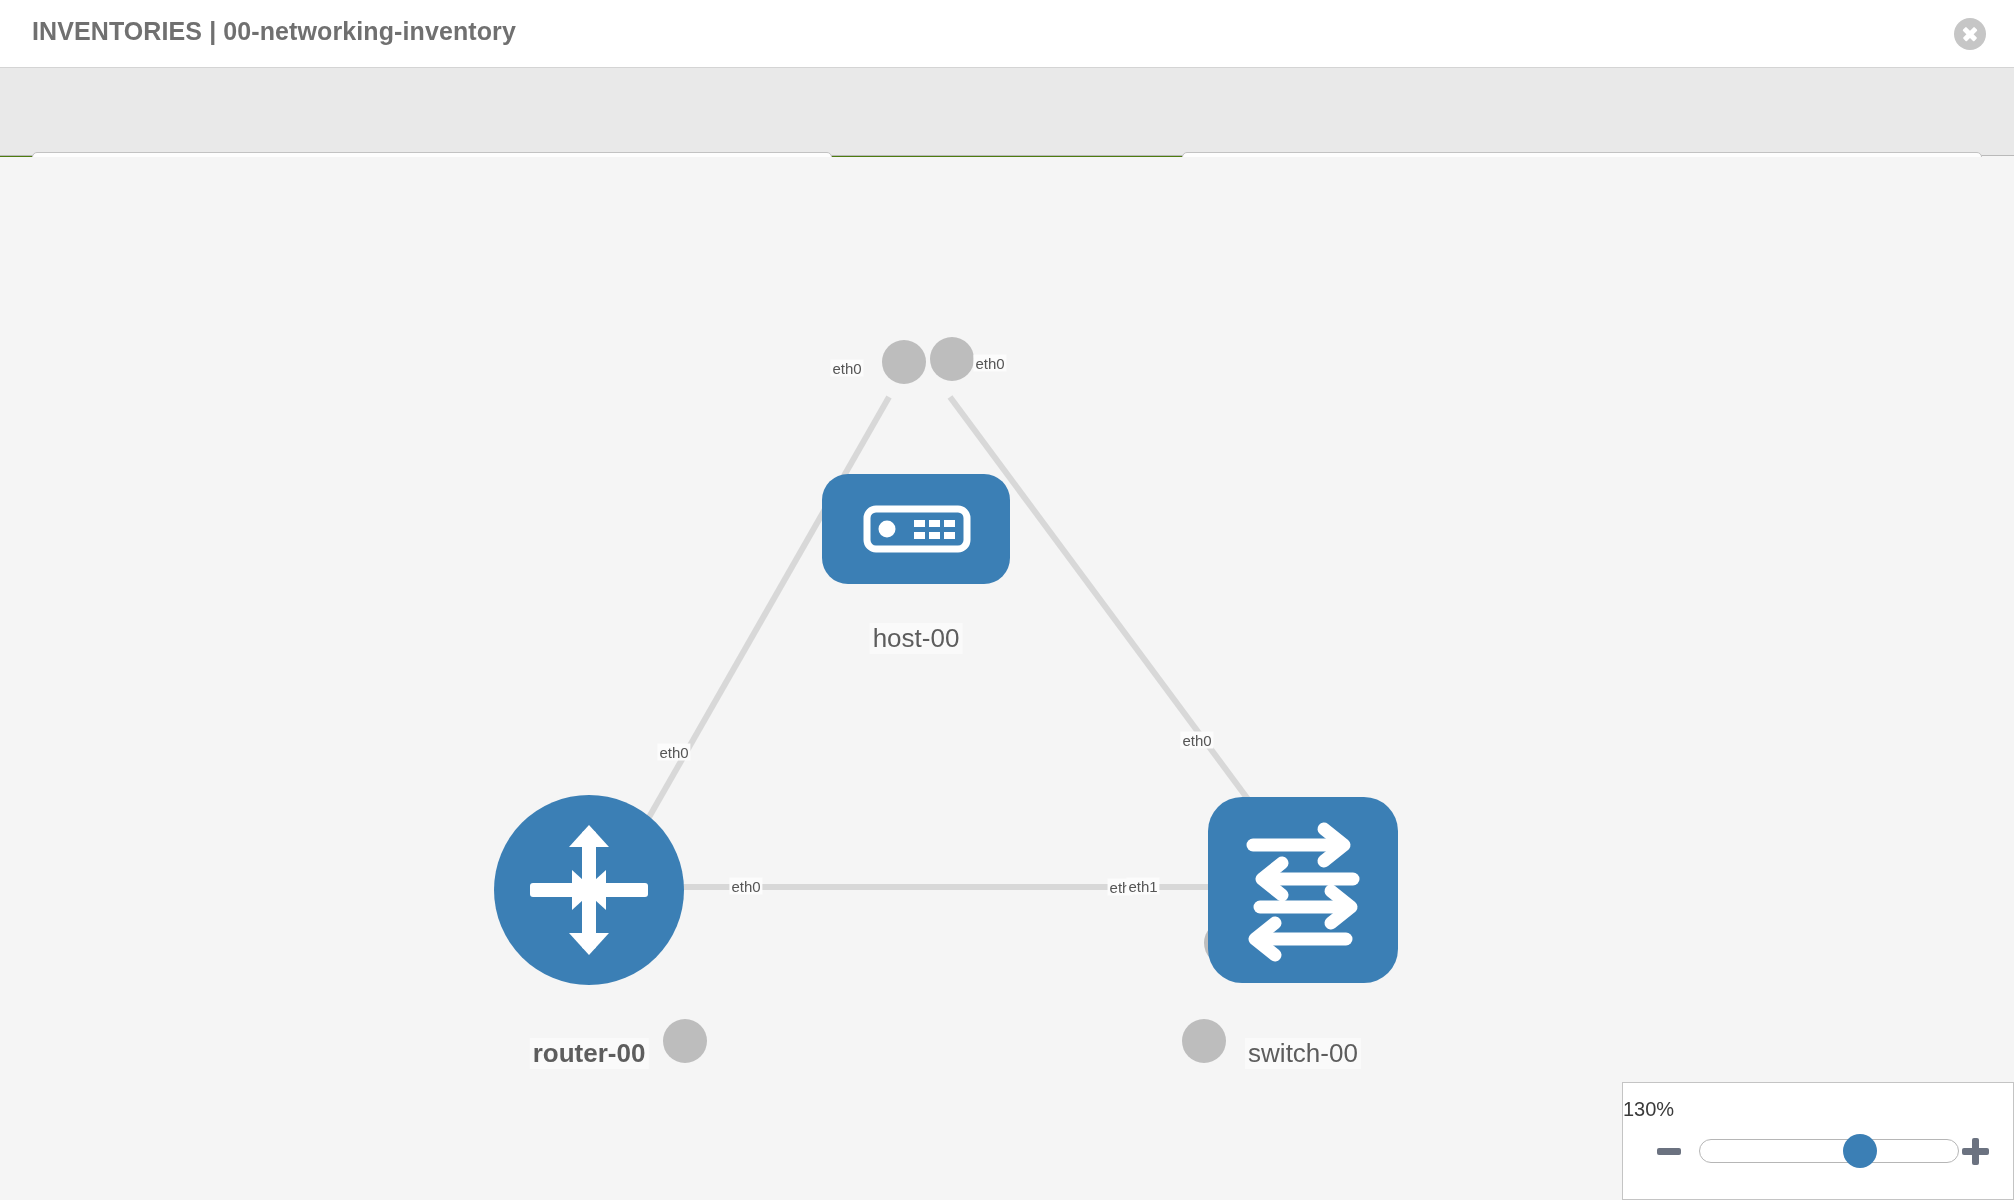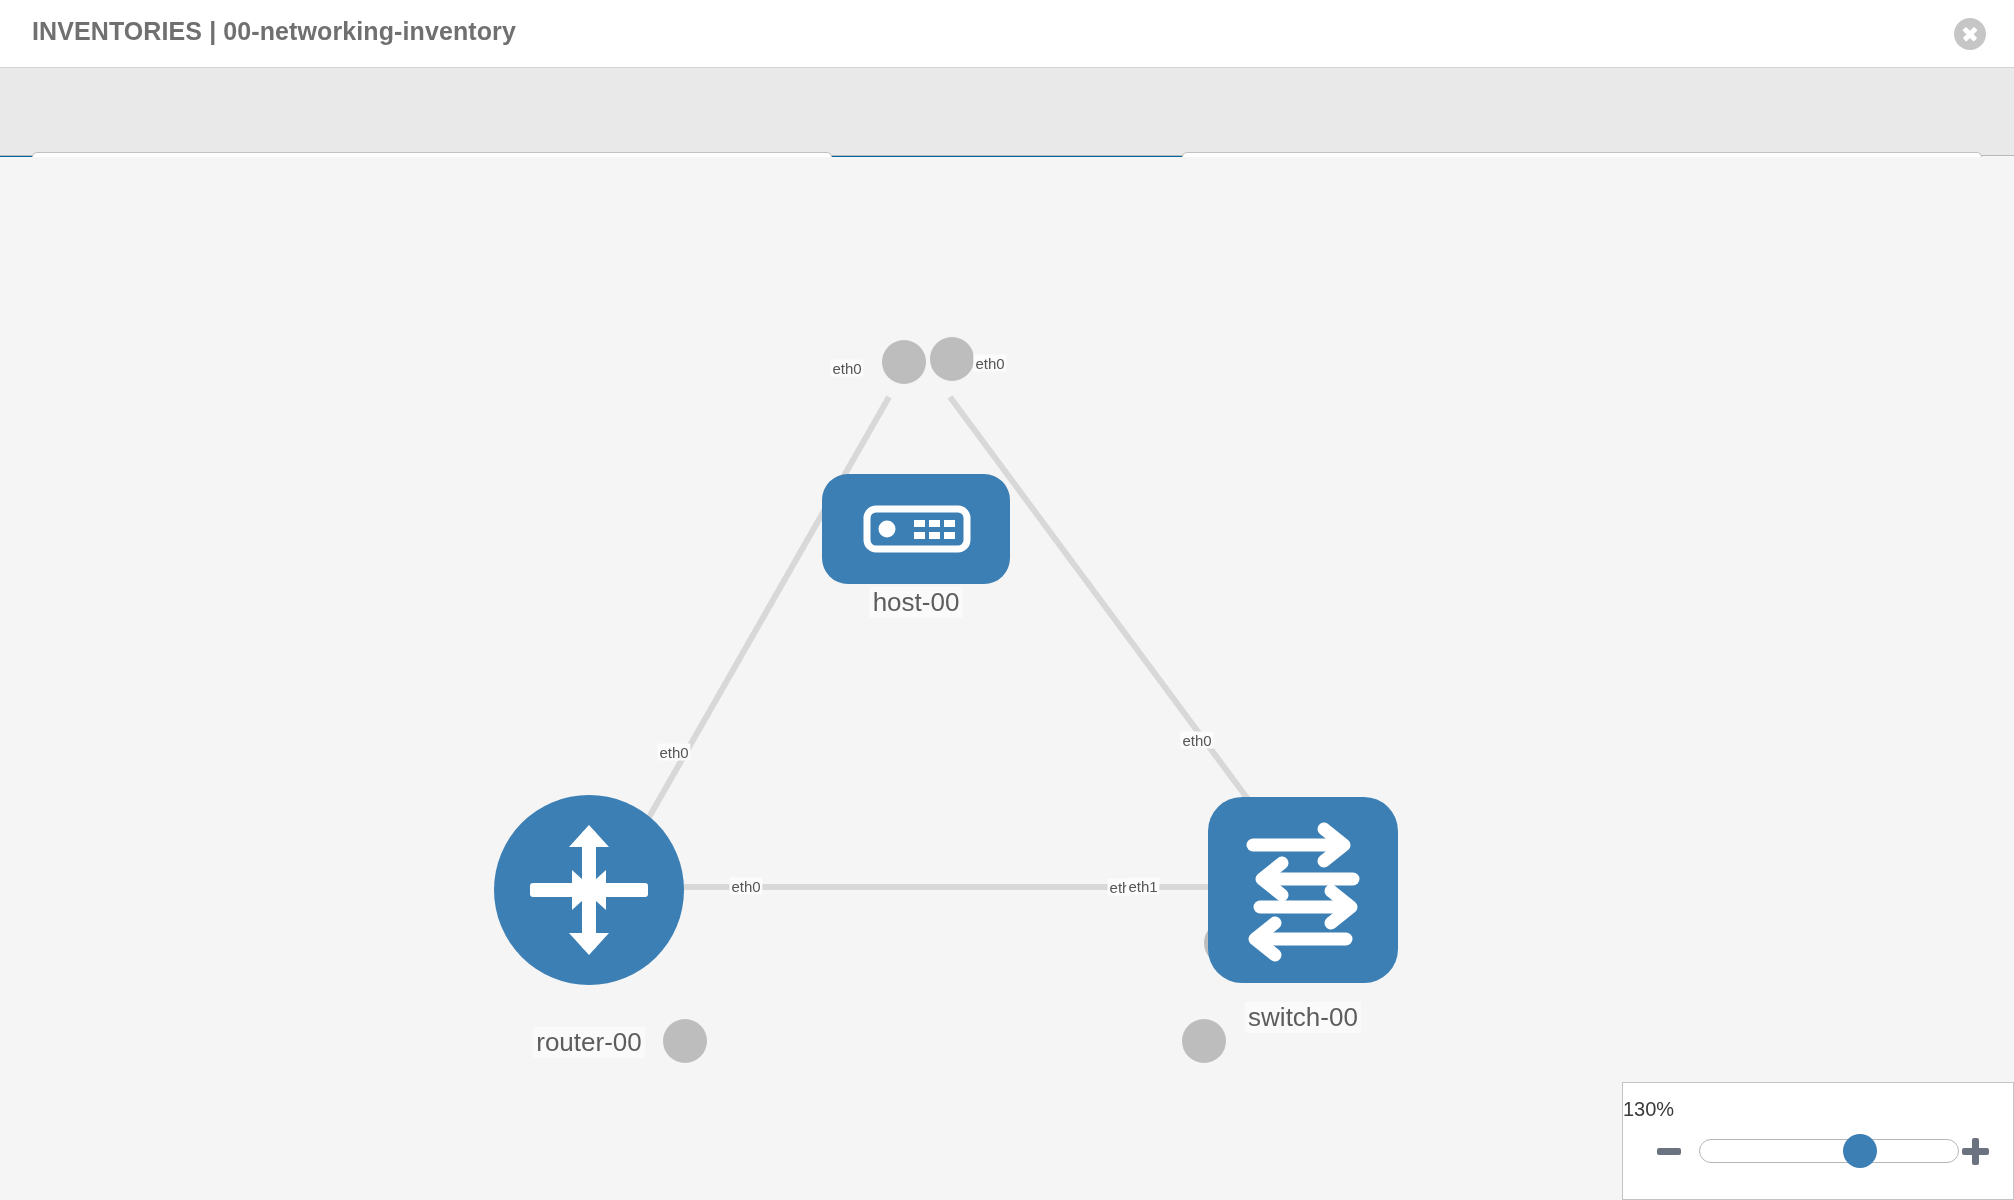--- a/index.html
+++ b/index.html
@@ -2,21 +2,21 @@
 <html><head>
 <meta charset="utf-8">
 <style>
   * { box-sizing: border-box; margin: 0; padding: 0; }
   html, body {
     width: 2014px; height: 1200px;
     font-family: "Liberation Sans", sans-serif;
     background: #f5f5f5;
     overflow: hidden;
   }
-  #app { position: relative; width: 1842px; height: 1200px; background: #0369a1; }
+  #app { position: relative; width: 1842px; height: 1200px; background: #4d7c0f; }
 
   
   .header {
     position: absolute; left: 0; top: 0; width: 2014px; height: 68px;
     background: #ffffff;
     border-bottom: 1px solid #d4d4d4;
   }
   .header-title {
     position: absolute; left: 32px; top: 17px;
     font-size: 25px; font-weight: bold; color: #707070;
@@ -81,20 +81,21 @@
   .node { position: absolute; }
   .node .glyph { position: absolute; left: 0; top: 0; }
 
   .node-label {
     position: absolute;
     font-size: 26px; color: #5d5d5d;
     background: #fafafa;
     white-space: nowrap;
     padding: 0 3px;
     transform: translateX(-50%);
+    margin-top: 36px;
   }
   .port {
     position: absolute;
     background: #bdbdbd;
     border-radius: 50%;
   }
   .edge-label {
     position: absolute;
     font-size: 15px; color: #555555;
     background: #fcfcfc;
@@ -221,21 +222,21 @@
             <path d="M95 160 L115 138 L75 138 Z"></path>
 
             <rect x="36" y="88" width="58" height="14" rx="3"></rect>
             <path d="M100 95 L78 75 L78 115 Z"></path>
 
             <rect x="96" y="88" width="58" height="14" rx="3"></rect>
             <path d="M90 95 L112 75 L112 115 Z"></path>
           </g>
         </svg>
       </div>
-      <div class="node-label" style="left:589px; top:870px;">router-00</div>
+      <div class="node-label" style="left:589px; top:845px;font-weight:bold;">router-00</div>
 
       <div class="node" style="left:1208px; top:640px; width:190px; height:186px;">
         <svg class="glyph" width="190" height="186" viewBox="0 0 190 186" xmlns="http://www.w3.org/2000/svg">
           <rect x="0" y="0" width="190" height="186" rx="34" ry="34" fill="#3b7fb5"></rect>
           <g fill="none" stroke="#ffffff" stroke-width="13" stroke-linecap="round" stroke-linejoin="round">
 
             <path d="M45 48 H133"></path>
             <path d="M116 32 L136 48 L116 64"></path>
 
             <path d="M145 82 H57"></path>

